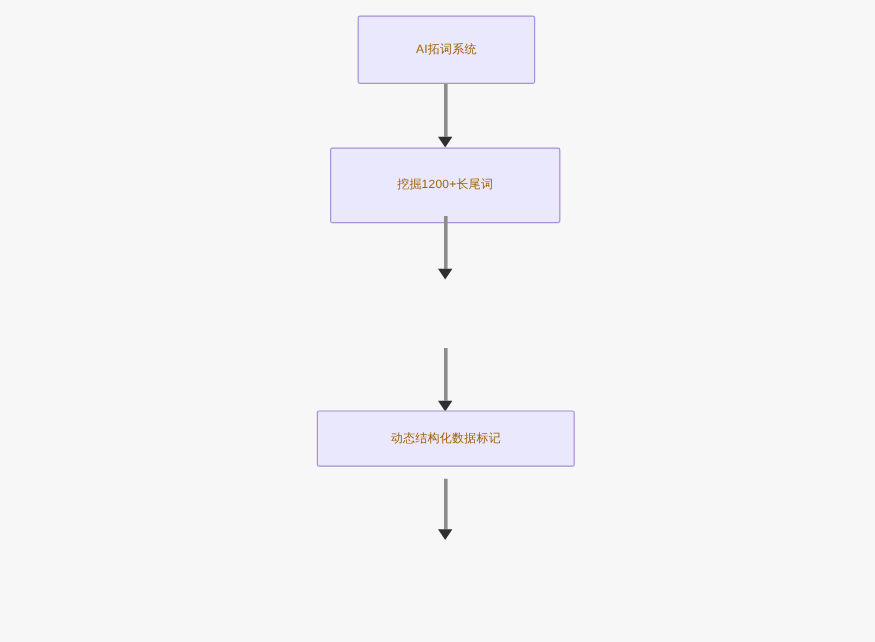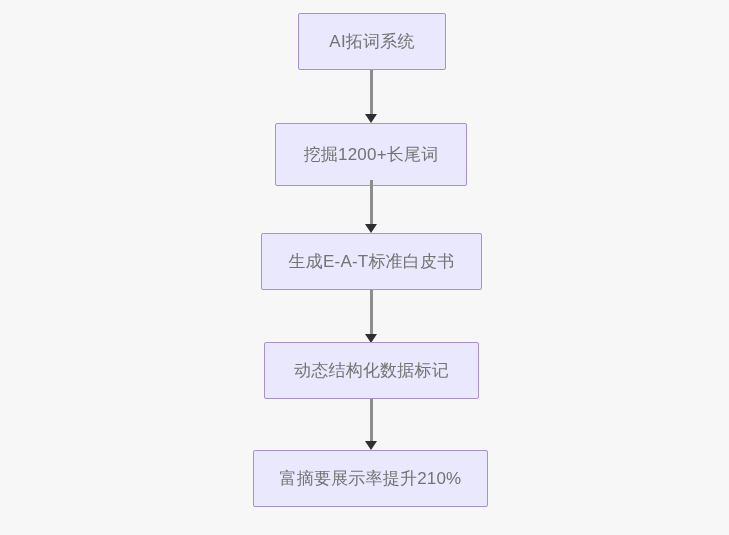--- a/index.html
+++ b/index.html
@@ -20,22 +20,22 @@
   }
   .node {
     position: absolute;
     box-sizing: border-box;
     background: #eae8fc;
     border: 1.6px solid #a98fd4;
     border-radius: 2px;
     display: flex;
     align-items: center;
     justify-content: center;
-    color: #737373;
-    font-size: 17px;
+    color: #a16207;
+    font-size: 10px;
     letter-spacing: 0.2px;
     white-space: nowrap;
     user-select: none;
   }
   .node-label {
     display: block;
     line-height: 1;
   }
   .edge {
     position: absolute;
@@ -75,35 +75,29 @@
 
   <div class="node" style="left:275px; top:123px; width:192px; height:63px;">
     <span class="node-label">挖掘1200+长尾词</span>
   </div>
 
   <div class="edge" style="left:371px; top:180px;">
     <div class="edge-line" style="height:44px;"></div>
     <div class="edge-arrow" style="top:44px;"></div>
   </div>
 
-  <div class="node" style="left:261px; top:233px; width:221px; height:57px;">
-    <span class="node-label">生成E-A-T标准白皮书</span>
-  </div>
 
   <div class="edge" style="left:371px; top:290px;">
     <div class="edge-line" style="height:44px;"></div>
     <div class="edge-arrow" style="top:44px;"></div>
   </div>
 
-  <div class="node" style="left:264px; top:342px; width:215px; height:57px;">
+  <div class="node" style="left:264px; top:342px; width:215px; height:47px;">
     <span class="node-label">动态结构化数据标记</span>
   </div>
 
   <div class="edge" style="left:371px; top:399px;">
     <div class="edge-line" style="height:42px;"></div>
     <div class="edge-arrow" style="top:42px;"></div>
   </div>
 
-  <div class="node" style="left:253px; top:450px; width:235px; height:57px;">
-    <span class="node-label">富摘要展示率提升210%</span>
-  </div>
 
 </div>
 
 </body></html>

